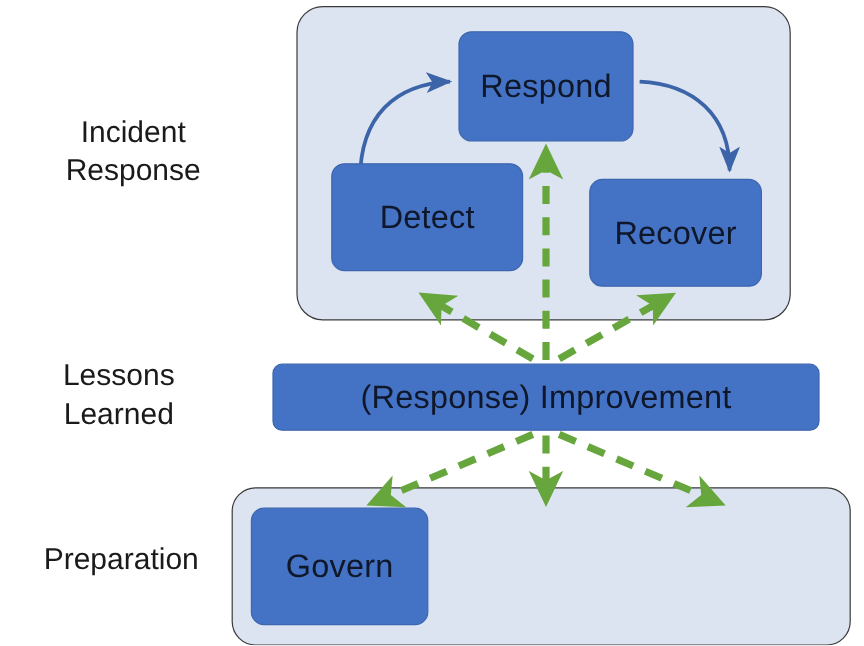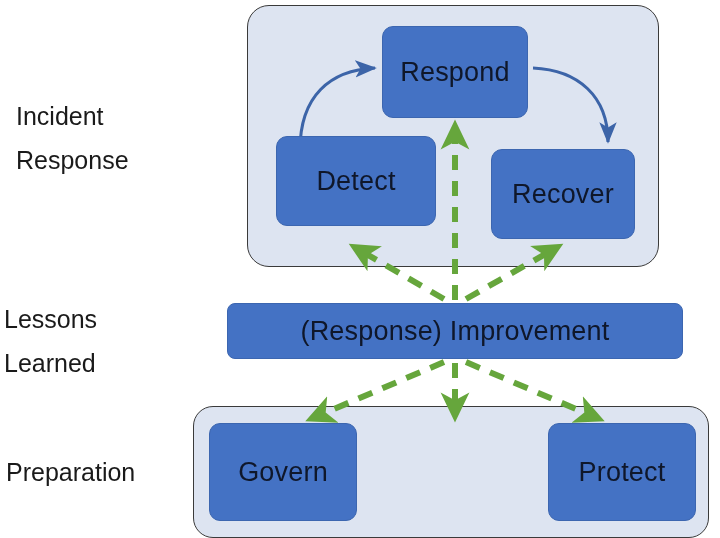--- a/index.html
+++ b/index.html
@@ -24,22 +24,22 @@
     width: 720px;
     height: 538px;
     pointer-events: none;
   }
 
   
   .row-label {
     position: absolute;
     color: #1a1a1a;
     font-size: 25px;
-    line-height: 44px;
-    text-align: left;
+    line-height: 32px;
+    text-align: center;
     white-space: pre-line;
     font-family: "Liberation Sans", sans-serif;
   }
   #label-incident-response { left: 16px; top: 94px;  width: 190px; }
   #label-lessons-learned   { left: 4px; top: 297px; width: 190px; }
   #label-preparation       { left: 6px;  top: 450px; width: 190px; }
 
   
   .group-box {
     position: absolute;
@@ -119,15 +119,14 @@
 Response</div>
   <div class="row-label" id="label-lessons-learned">Lessons
 Learned</div>
   <div class="row-label" id="label-preparation">Preparation</div>
 
   <div class="node" id="node-respond">Respond</div>
   <div class="node" id="node-detect">Detect</div>
   <div class="node" id="node-recover">Recover</div>
   <div class="node" id="node-improvement">(Response) Improvement</div>
   <div class="node" id="node-govern">Govern</div>
-  <div class="node" id="node-protect">Protect</div>
 
 </div>
 
 </body></html>

